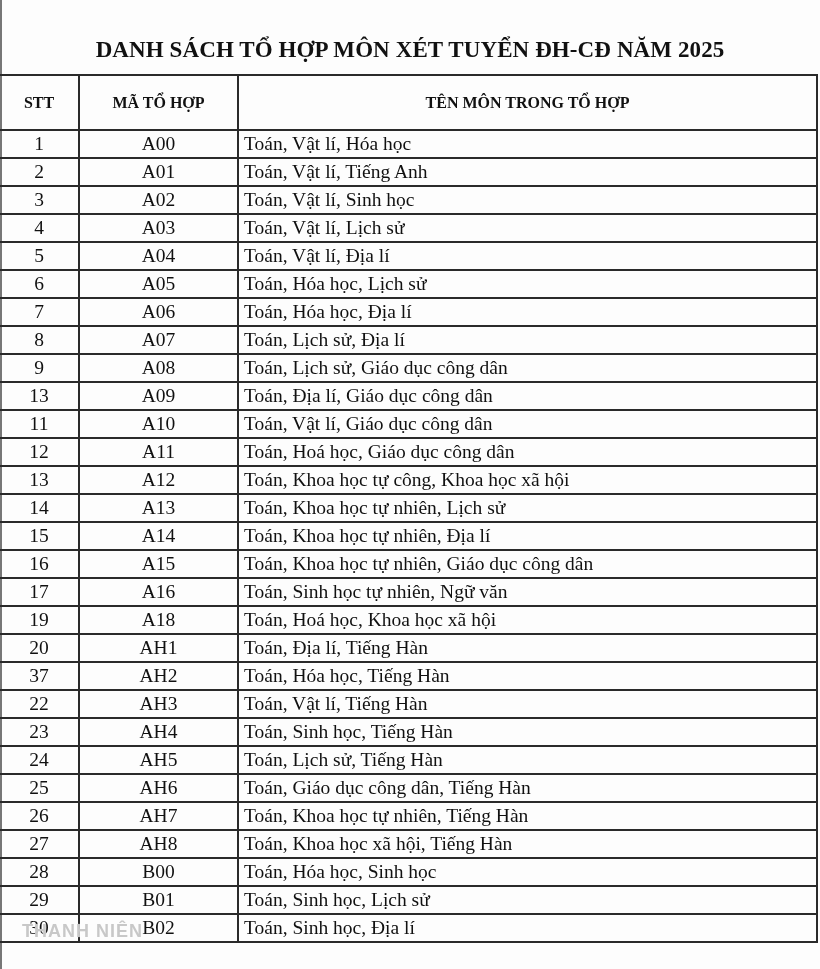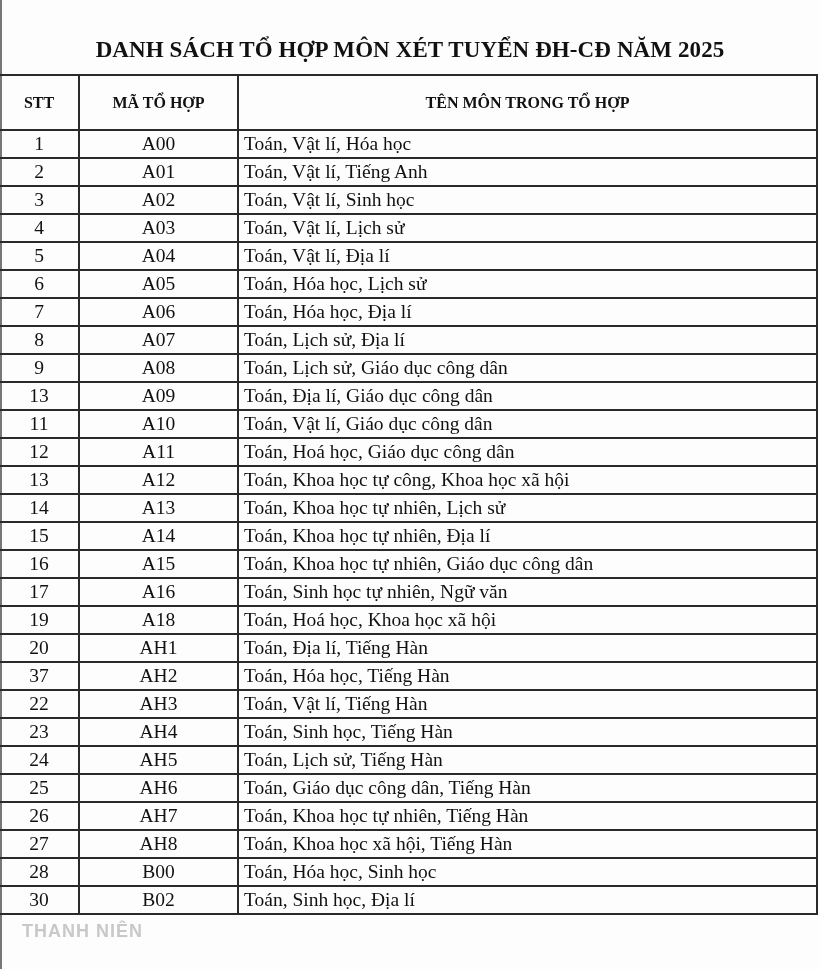--- a/index.html
+++ b/index.html
@@ -168,20 +168,25 @@
           <td class="stt">27</td>
           <td class="code">AH8</td>
           <td class="subj">Toán, Khoa học xã hội, Tiếng Hàn</td>
         </tr>
         <tr>
           <td class="stt">28</td>
           <td class="code">B00</td>
           <td class="subj">Toán, Hóa học, Sinh học</td>
         </tr>
         <tr>
+          <td class="stt">29</td>
+          <td class="code">B01</td>
+          <td class="subj">Toán, Sinh học, Lịch sử</td>
+        </tr>
+        <tr>
           <td class="stt">30</td>
           <td class="code">B02</td>
           <td class="subj">Toán, Sinh học, Địa lí</td>
         </tr>
       </tbody>
   </table>
 
   <div class="watermark">THANH NIÊN</div>
 </div>
 

